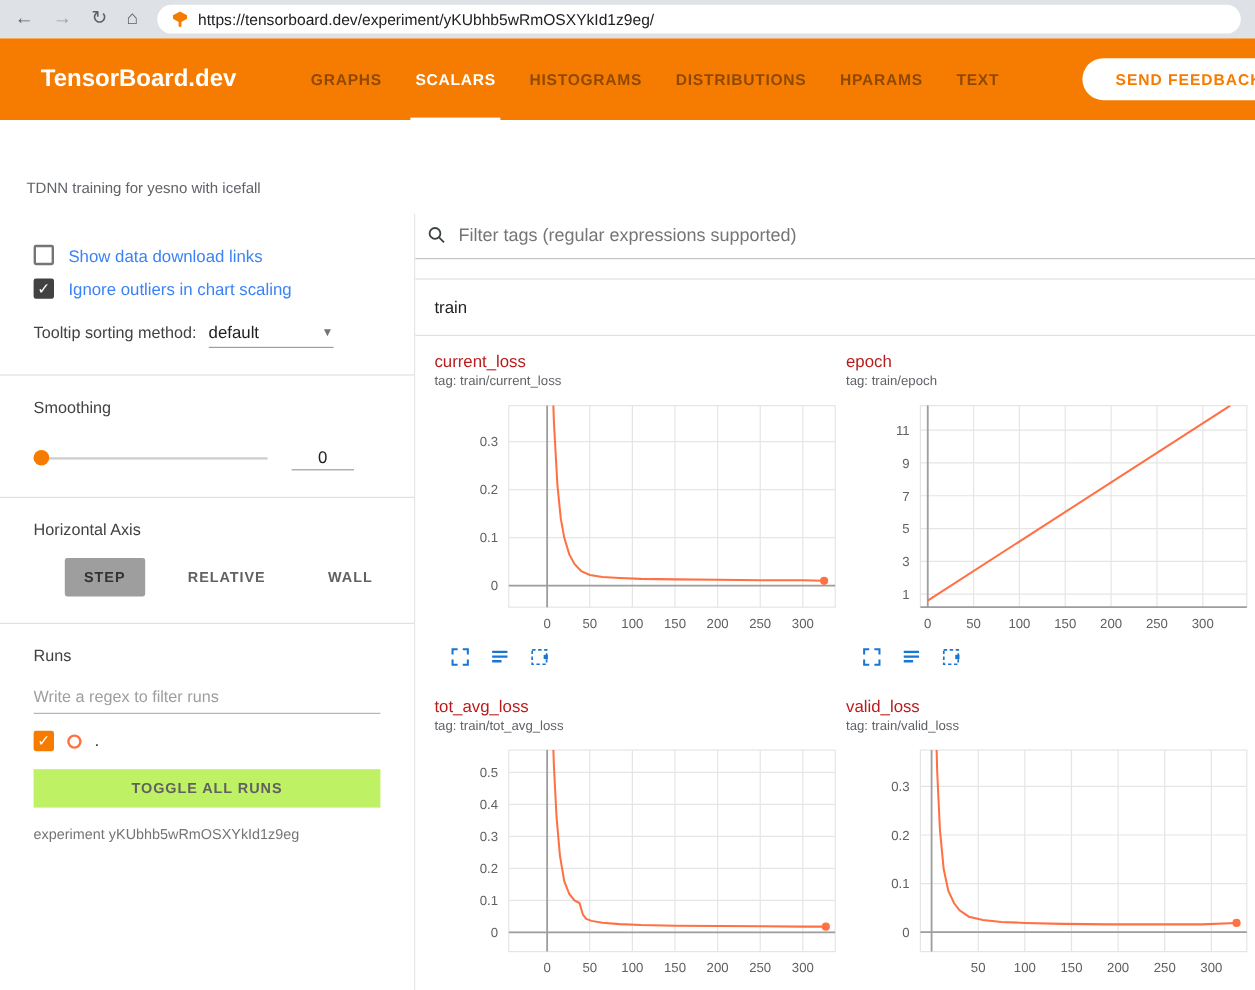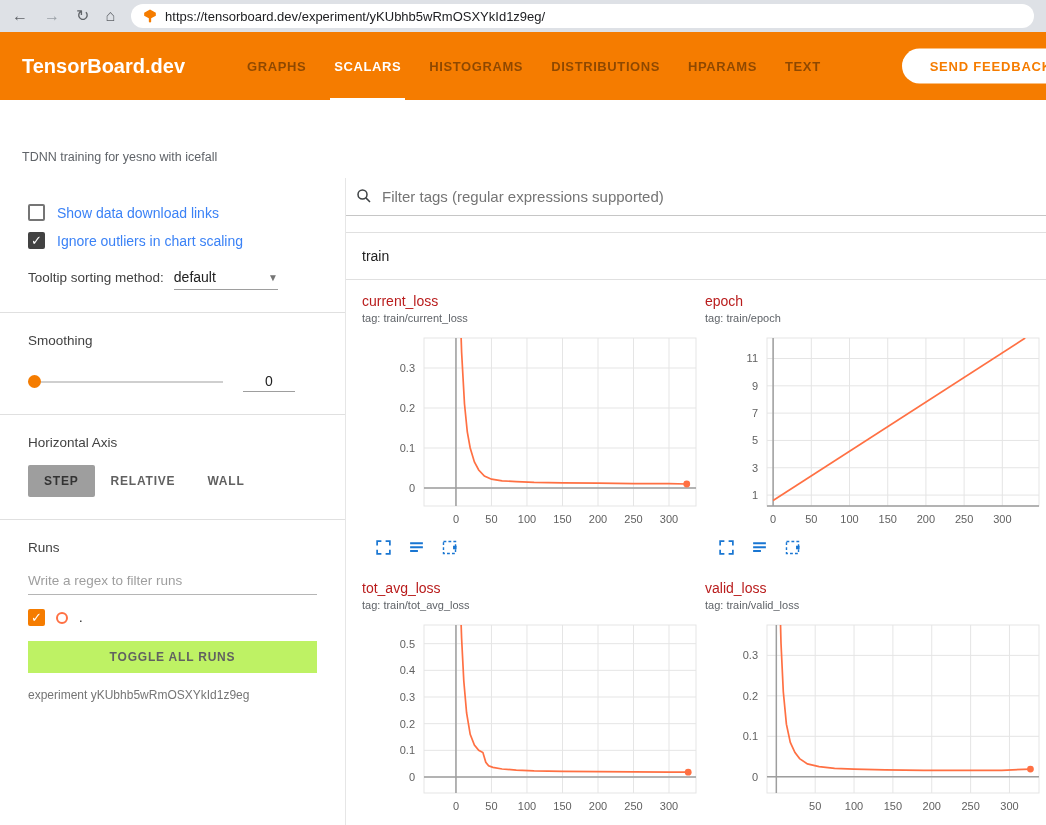--- a/index.html
+++ b/index.html
@@ -22,21 +22,21 @@
   }
   .url-text { font-size: 13px; color: #202124; white-space: nowrap; }
   
   .app-header {
     height: 68px; background: var(--accent, #f57c00);
     display: flex; align-items: stretch; padding-left: 22px;
     position: relative; overflow: hidden;
   }
   .brand {
     color: #fff; font-size: 20px; font-weight: bold;
-    align-self: center; margin-right: 48px; white-space: nowrap;
+    align-self: center; margin-right: 48px; white-space: nowrap; margin-left: 12px;
   }
   .tabs { display: flex; align-items: stretch; }
   .tab {
     display: flex; align-items: center; padding: 0 14px;
     font-size: 13px; font-weight: bold; letter-spacing: 0.6px;
     color: rgba(0,0,0,0.42); cursor: pointer; position: relative; white-space: nowrap;
   }
   .tab.active { color: #fff; }
   .tab.active::after {
     content: ""; position: absolute; left: 10px; right: 10px; bottom: 0;
@@ -83,21 +83,21 @@
   .slider-track { width: 195px; height: 2px; background: #cfcfcf; position: relative; cursor: pointer; }
   .slider-thumb {
     width: 13px; height: 13px; border-radius: 50%; background: var(--cb-orange, #f57c00);
     position: absolute; left: 0; top: -5.5px; cursor: pointer;
   }
   .slider-value {
     width: 52px; border: none; border-bottom: 1px solid #9e9e9e;
     font-family: "Liberation Sans", sans-serif; font-size: 14px; color: #212121;
     text-align: center; padding: 2px 0; outline: none; background: transparent;
   }
-  .axis-btn-row { display: flex; gap: 0; margin-top: 14px; }
+  .axis-btn-row { display: flex; gap: 20px; margin-top: 14px; margin-left: 26px; }
   .axis-btn {
     border: none; background: transparent; color: #616161;
     font-family: "Liberation Sans", sans-serif; font-size: 12px; font-weight: bold;
     letter-spacing: 0.8px; padding: 9px 16px; border-radius: 2px; cursor: pointer;
   }
   .axis-btn.selected { background: #9e9e9e; color: #333; }
   .runs-filter {
     width: 100%; border: none; border-bottom: 1px solid #b5b5b5;
     font-family: "Liberation Sans", sans-serif; font-size: 13.5px; color: #212121;
     padding: 7px 0 6px; margin-top: 10px; outline: none; background: transparent;

